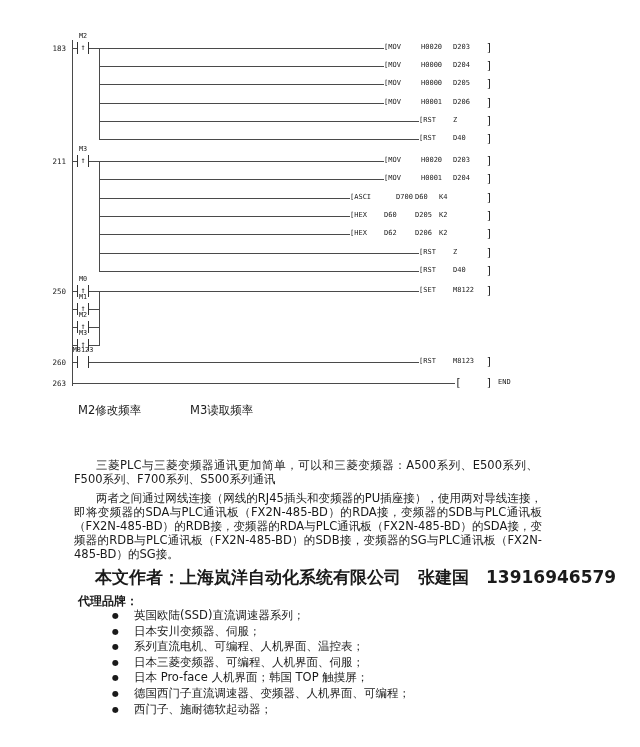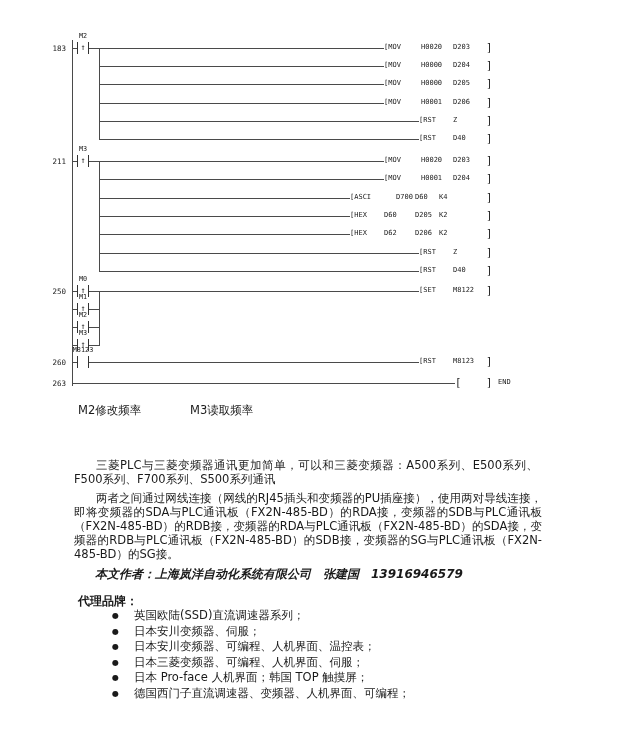--- a/index.html
+++ b/index.html
@@ -23,22 +23,22 @@
   .ins{position:absolute;font-size:7px;line-height:9px;color:#222;white-space:pre;}
   .br{position:absolute;font-size:10.5px;line-height:11px;color:#222;}
   
   .legend{position:absolute;left:78px;top:403px;width:460px;font-size:11.5px;}
   .legend-row{position:relative;height:23px;}
   .legend-row .col2{position:absolute;left:112px;top:0;}
   .para{position:absolute;margin:8px;font-size:11.5px;line-height:14px;
     text-align:justify;}
   .p1{left:66px;top:450px;width:464px;text-indent:22px;}
   .p2{left:66px;top:483px;width:468px;text-indent:22px;}
-  .author{position:absolute;left:66px;top:566px;margin:0;font-size:12px;
-    font-weight:bold;text-indent:29px;font-style:italic;}
+  .author{position:absolute;left:66px;top:566px;margin:0;font-size:17px;
+    font-weight:bold;text-indent:29px;}
   .agency-heading{position:absolute;left:78px;top:593px;margin:0;
     font-size:12px;font-weight:bold;}
   .brand-list{position:absolute;left:95px;top:608px;width:440px;
     font-size:11.5px;}
   .brand-item{line-height:14.6px;white-space:nowrap;margin-left:17px;}
   .bullet{display:inline-block;width:22px;font-size:8px;vertical-align:1px;}
 </style>
 </head>
 <body>
 
@@ -165,19 +165,20 @@
 
   <p class="para p1">三菱PLC与三菱变频器通讯更加简单，可以和三菱变频器：A500系列、E500系列、F500系列、F700系列、S500系列通讯</p>
   <p class="para p2">两者之间通过网线连接（网线的RJ45插头和变频器的PU插座接），使用两对导线连接，即将变频器的SDA与PLC通讯板（FX2N-485-BD）的RDA接，变频器的SDB与PLC通讯板（FX2N-485-BD）的RDB接，变频器的RDA与PLC通讯板（FX2N-485-BD）的SDA接，变频器的RDB与PLC通讯板（FX2N-485-BD）的SDB接，变频器的SG与PLC通讯板（FX2N-485-BD）的SG接。</p>
 
   <p class="author">本文作者：上海岚洋自动化系统有限公司　张建国　13916946579</p>
 
   <p class="agency-heading">代理品牌：</p>
   <div id="brand-list" class="brand-list">
       <div class="brand-item"><span class="bullet">●</span><span>英国欧陆(SSD)直流调速器系列；</span></div>
       <div class="brand-item"><span class="bullet">●</span><span>日本安川变频器、伺服；</span></div>
-      <div class="brand-item"><span class="bullet">●</span><span>日本安川变频器、可编程、人机界面、温控表；</span></div>
+      <div class="brand-item"><span class="bullet">●</span><span>系列直流电机、可编程、人机界面、温控表；</span></div>
       <div class="brand-item"><span class="bullet">●</span><span>日本三菱变频器、可编程、人机界面、伺服；</span></div>
       <div class="brand-item"><span class="bullet">●</span><span>日本 Pro-face 人机界面；韩国 TOP 触摸屏；</span></div>
       <div class="brand-item"><span class="bullet">●</span><span>德国西门子直流调速器、变频器、人机界面、可编程；</span></div>
+      <div class="brand-item"><span class="bullet">●</span><span>西门子、施耐德软起动器；</span></div>
     </div>
 
 </div>
 
 </body></html>

